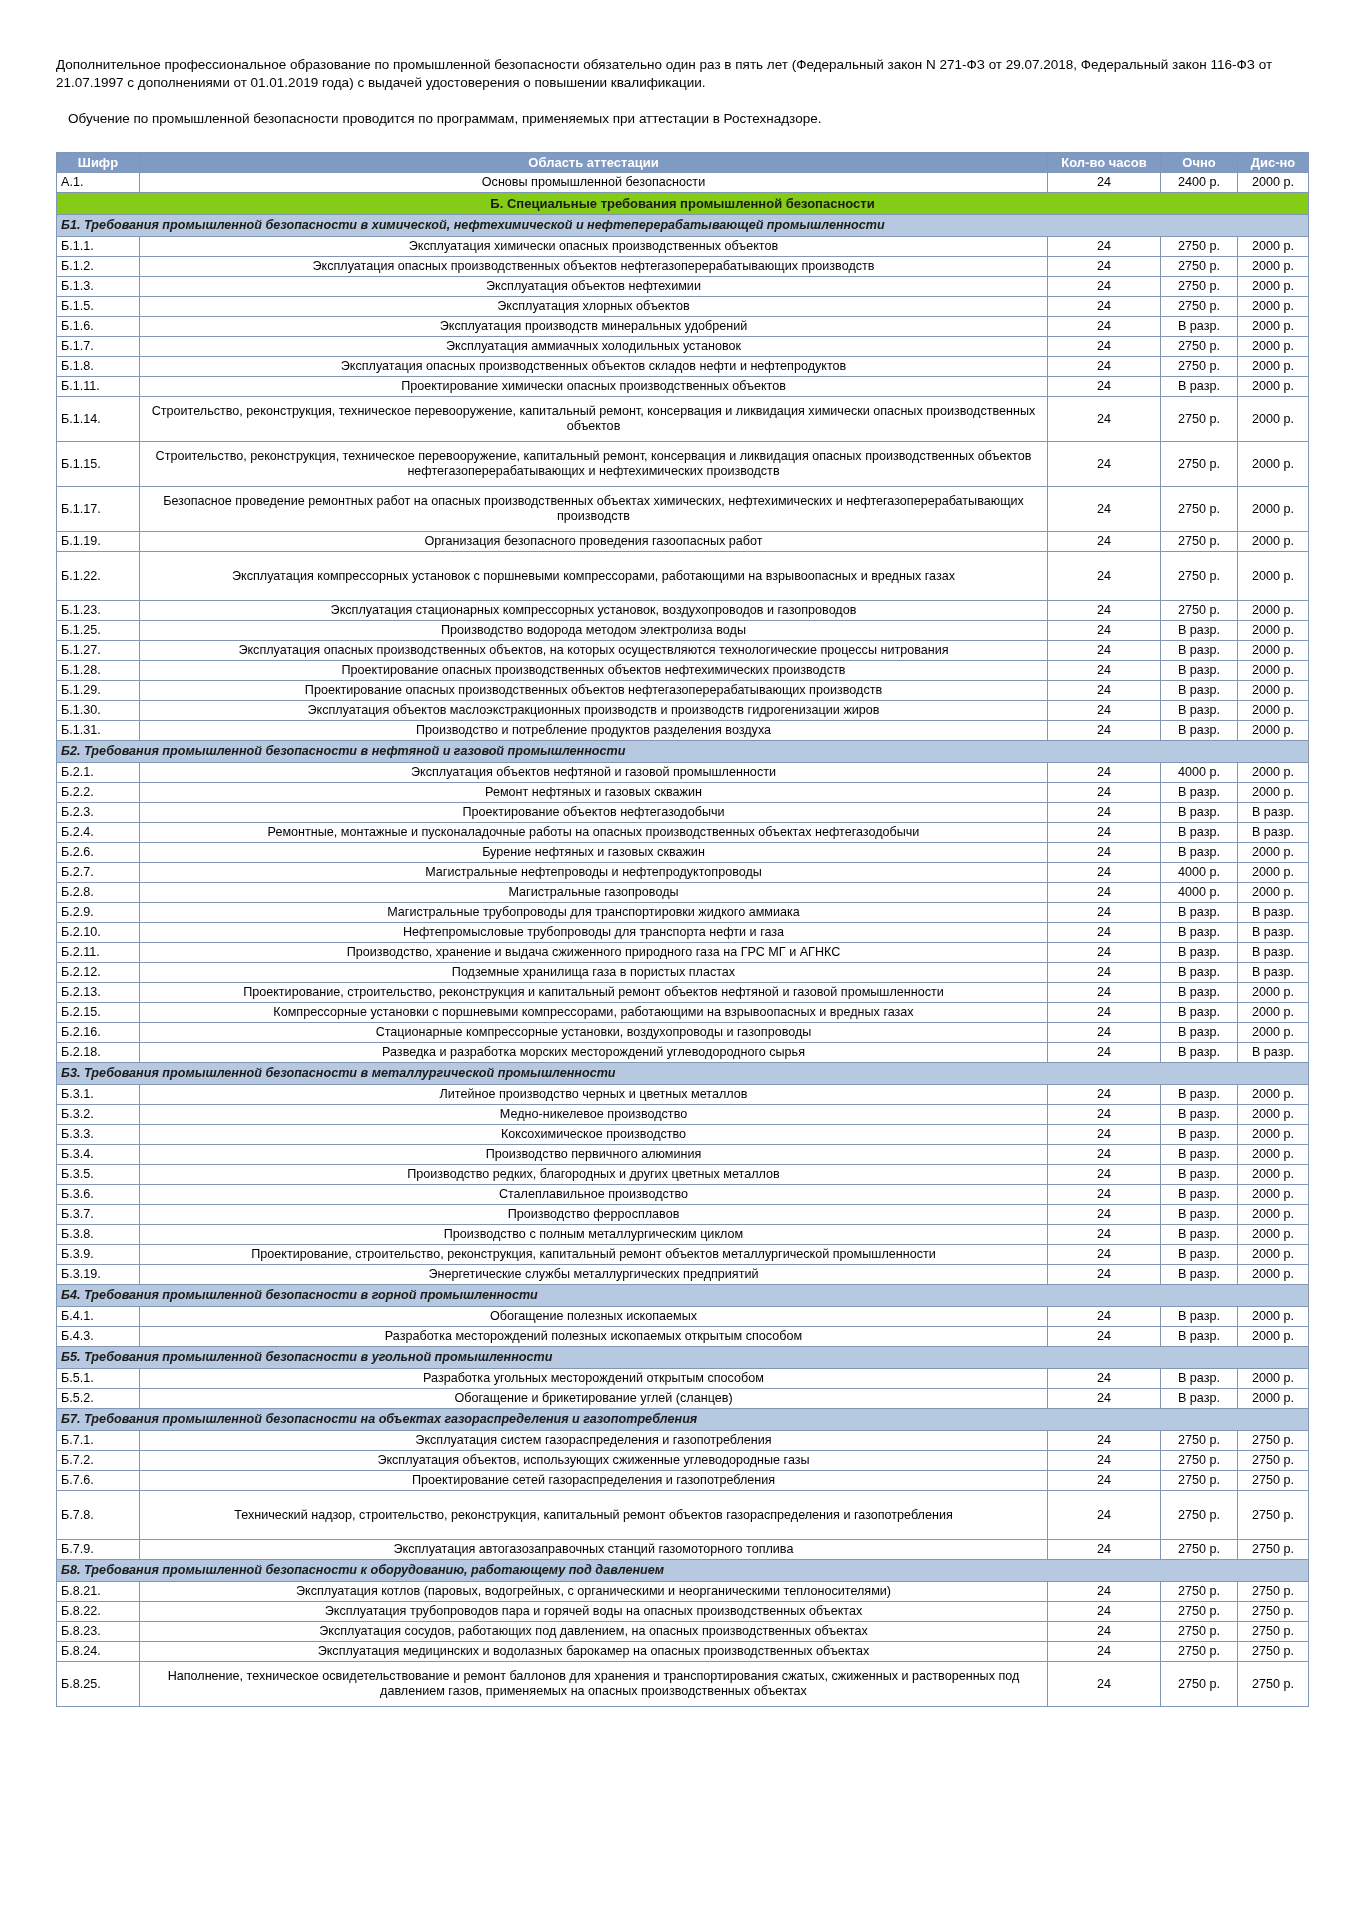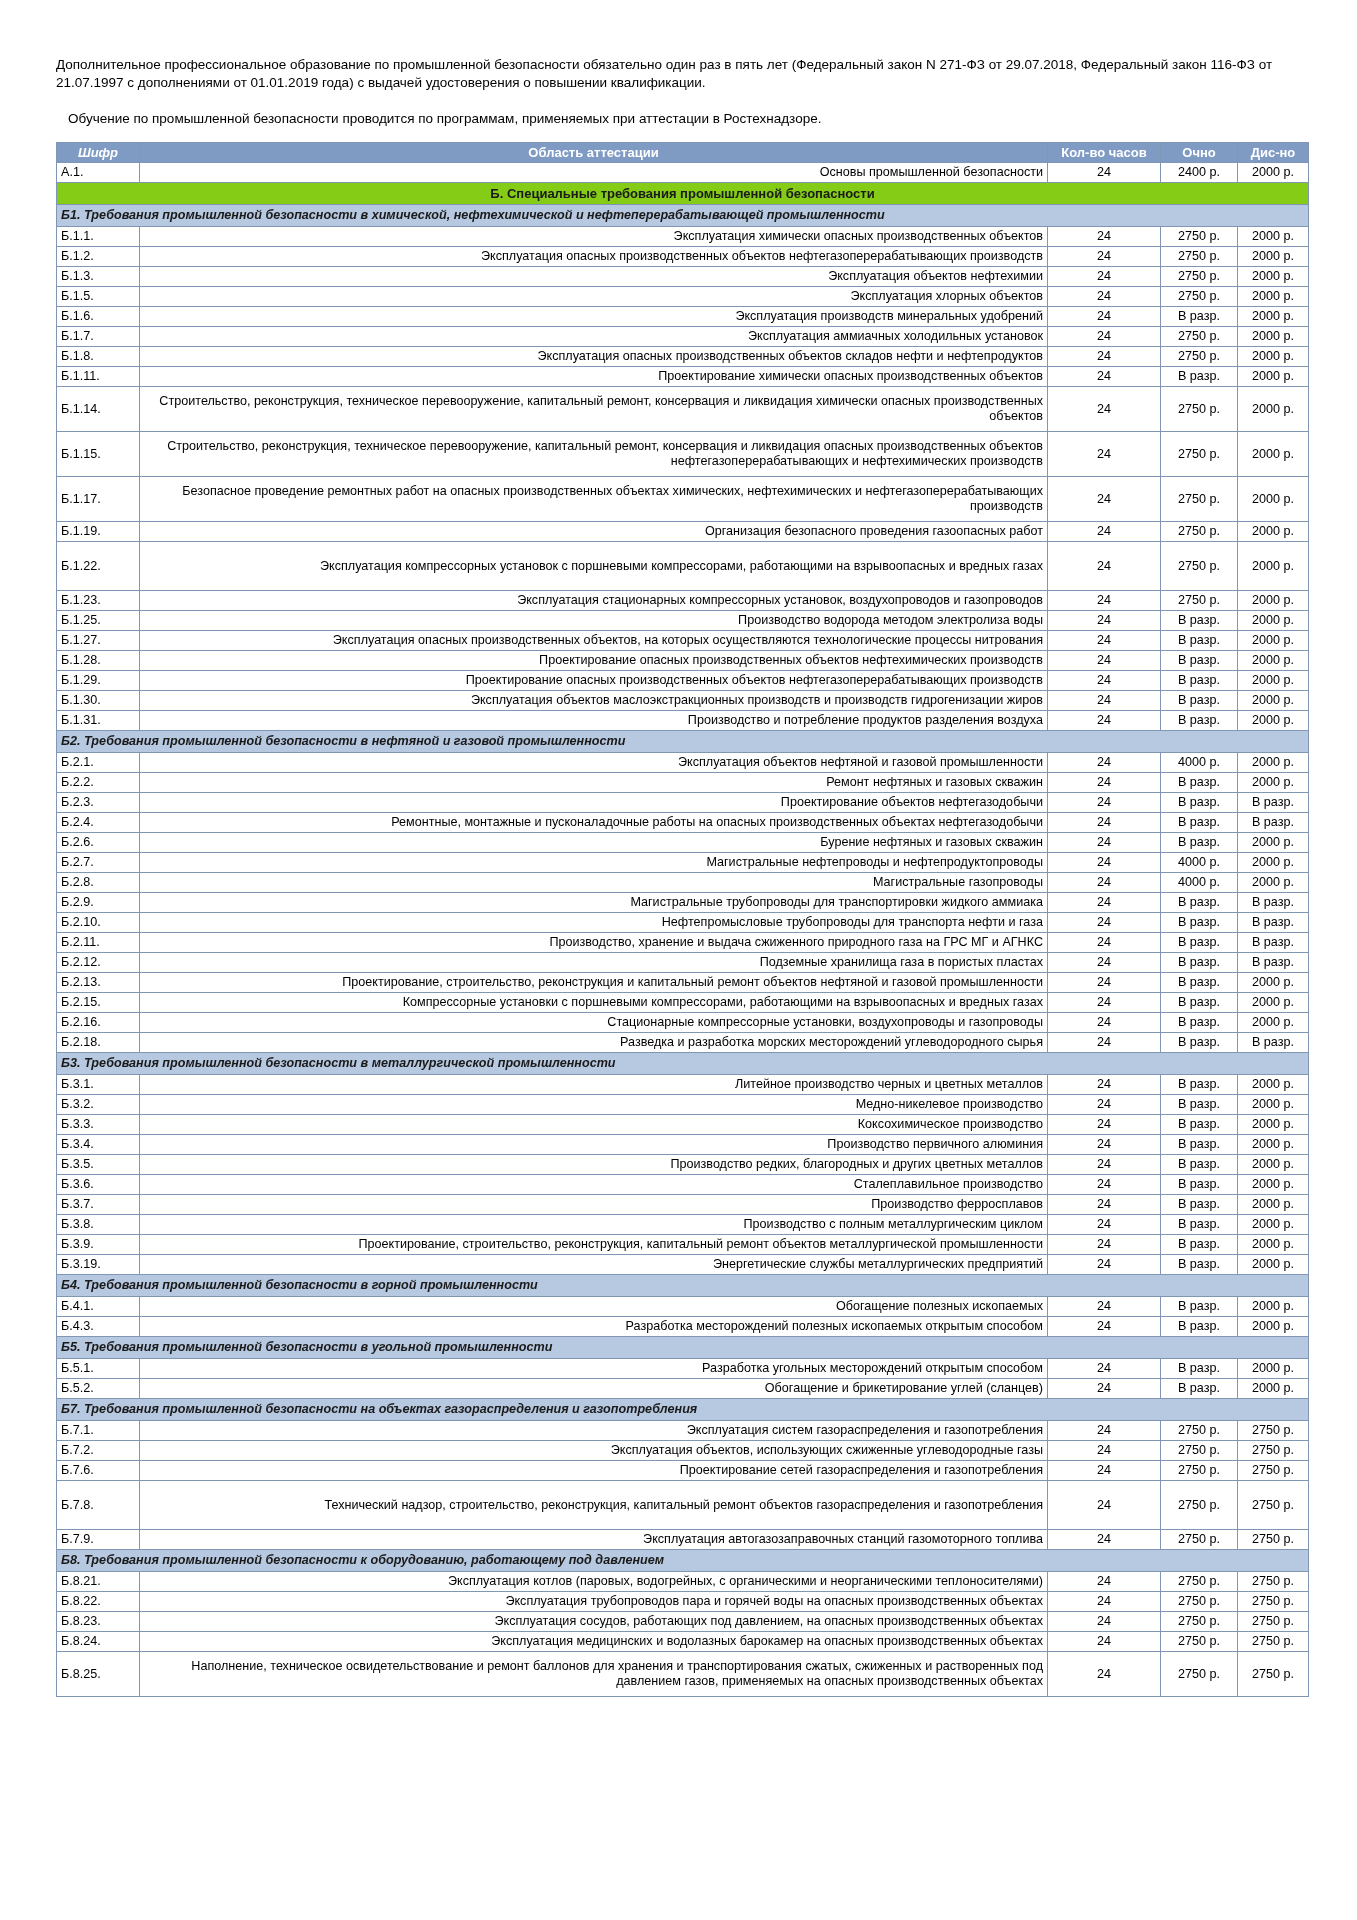--- a/index.html
+++ b/index.html
@@ -21,21 +21,21 @@
     background: #ffffff;
   }
   .intro {
     font-size: 13.5px;
     line-height: 18px;
     margin: 0 0 14px 0;
     color: #000;
   }
   .intro.second {
     margin-top: 18px;
-    margin-bottom: 14px;
+    margin-bottom: 24px;
     padding-left: 12px;
   }
   table.reg {
     border-collapse: collapse;
     width: 100%;
     table-layout: fixed;
     font-size: 12.6px;
   }
   table.reg td, table.reg th {
     border: 1px solid #8096b4;
@@ -45,35 +45,35 @@
   }
   thead th {
     background: #7f9bc4;
     color: #ffffff;
     font-weight: bold;
     font-size: 13px;
     text-align: center;
     padding: 4px 4px;
     border: 1px solid #5f7da8;
   }
-  th.c-code { width: 74px; font-style: italic; }
+  th.c-code { width: 74px; }
   th.c-area { width: auto; }
   th.c-hours { width: 104px; }
   th.c-full  { width: 68px; }
   th.c-dist  { width: 62px; }
 
   td.code {
     padding-left: 5px;
     text-align: left;
     white-space: nowrap;
     border-radius: 6px;
   }
   td.area {
     padding-left: 34px;
-    text-align: right;
+    text-align: center;
   }
   td.hours, td.full, td.dist {
     text-align: center;
     white-space: nowrap;
   }
   tr.section td {
     background: #84cc16;
     font-weight: bold;
     text-align: center;
     font-size: 13px;

